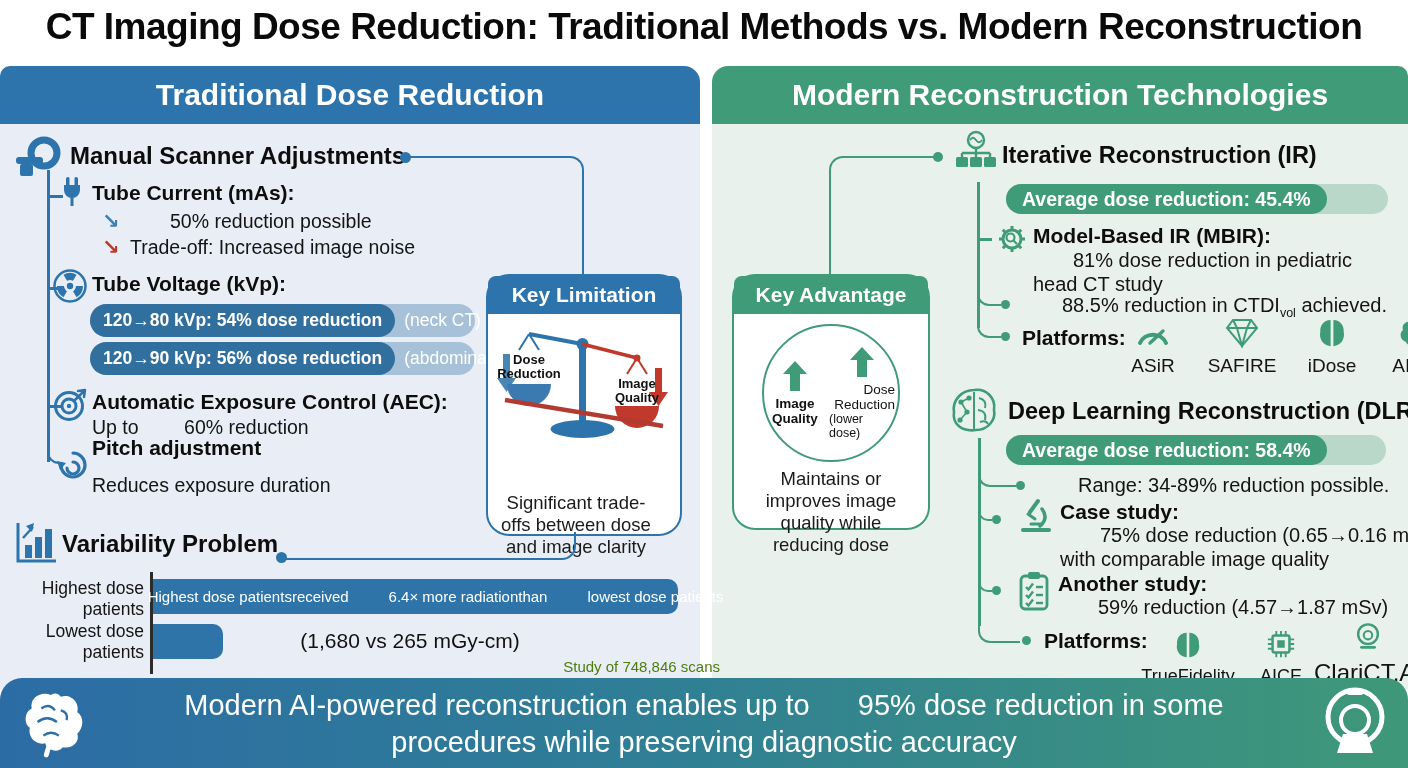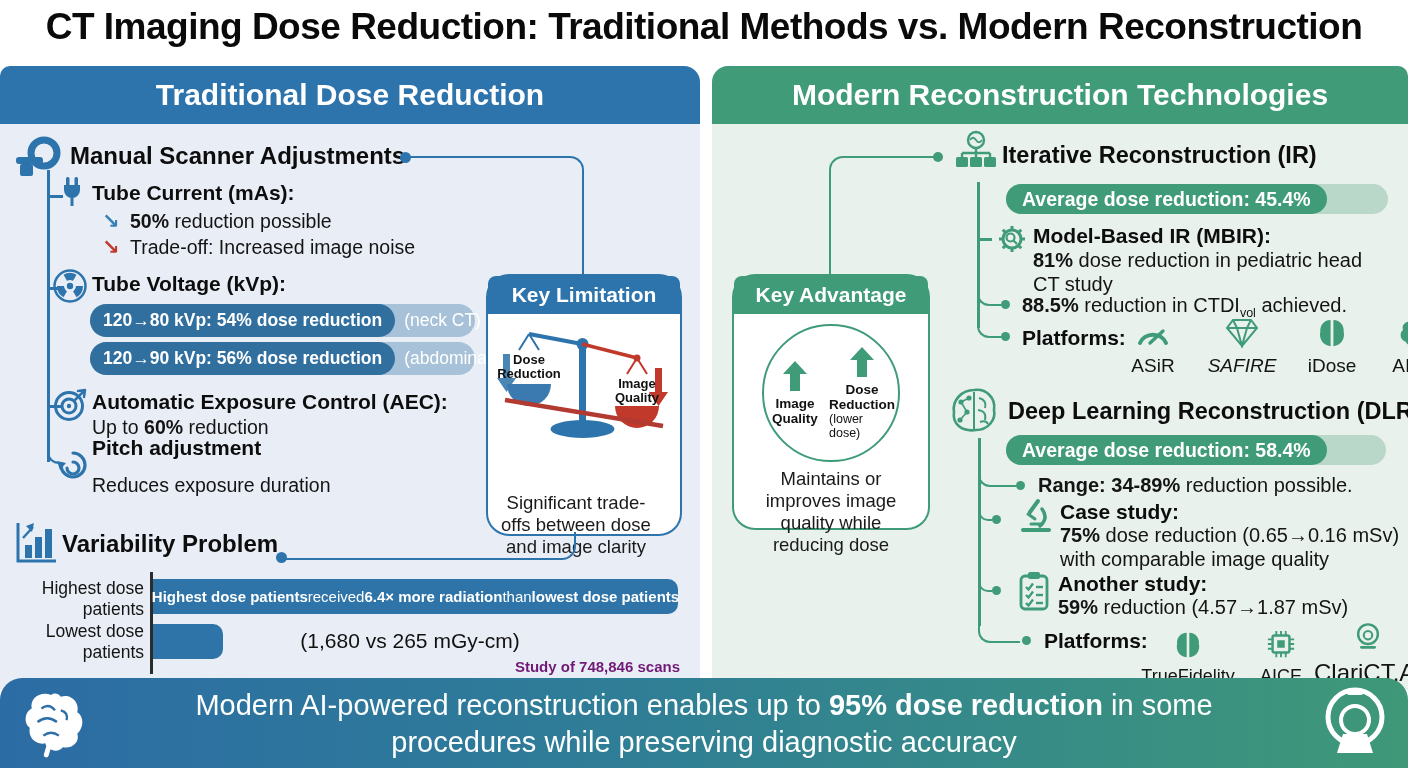--- a/index.html
+++ b/index.html
@@ -1,19 +1,19 @@
 <!DOCTYPE html>
 <html><head>
 <meta charset="utf-8">
 <style>
   html,body{margin:0;padding:0;background:#fff;}
   #stage{position:relative;width:1408px;height:768px;background:#ffffff;
          font-family:"Liberation Sans","DejaVu Sans",sans-serif;color:#111;overflow:hidden;}
   .abs{position:absolute;}
-  .b{font-weight:bold;}
+  .b{font-weight:normal;margin-left:40px;}
   
   .panel-hdr{color:#fff;font-weight:bold;font-size:30px;display:flex;align-items:center;justify-content:center;}
   .hdr-blue{background:#2d74ad;border-radius:10px 16px 0 0;}
   .hdr-green{background:#3f9b78;border-radius:16px 10px 0 0;}
   .body-blue{background:#e9eef6;}
   .body-green{background:#e8f1ec;}
   
   .sec-title{font-size:24px;font-weight:bold;color:#0d0d0d;white-space:nowrap;}
   .item-title{font-size:21px;font-weight:bold;color:#0d0d0d;white-space:nowrap;}
   .item-text{font-size:19.5px;color:#141414;white-space:nowrap;}
@@ -185,21 +185,21 @@
 
   <div class="abs bar" style="left:153px;top:579px;width:525px;height:35px;display:flex;align-items:center;justify-content:center;color:#fff;font-size:15px;white-space:nowrap;">
     <span class="b">Highest dose patients</span>
       <span> received </span>
       <span class="b">6.4× more radiation</span>
       <span> than </span>
       <span class="b">lowest dose patients</span>
   </div>
   <div class="abs bar" style="left:153px;top:624px;width:70px;height:35px;"></div>
   <div class="abs" style="left:240px;top:629px;width:340px;text-align:center;font-size:21px;color:#111;">(1,680 vs 265 mGy-cm)</div>
-  <div class="abs b" style="left:440px;top:658px;width:240px;text-align:right;font-size:15px;color:#701a75;">Study of 748,846 scans</div>
+  <div class="abs b" style="left:440px;top:658px;width:240px;text-align:right;font-size:15px;color:#4d7c0f;">Study of 748,846 scans</div>
 
   <div class="abs" style="left:829px;top:156px;width:110px;height:118px;border-top:2.5px solid #3f9b78;border-left:2.5px solid #3f9b78;border-top-left-radius:14px;"></div>
   <div class="abs dot-green" style="left:933px;top:152px;"></div>
 
   <span class="abs" style="left:952px;top:130px;">
     <svg width="48" height="50" viewBox="0 0 48 50">
       <circle cx="24" cy="10" r="8" fill="none" stroke="#3f9b78" stroke-width="2.4"></circle>
       <path d="M18 10 q3 -4.5 6 0 q3 4.5 6 0" fill="none" stroke="#3f9b78" stroke-width="1.8"></path>
       <path d="M24 18 V23 M10 23 H38 M10 23 V27 M24 23 V27 M38 23 V27" fill="none" stroke="#3f9b78" stroke-width="2.4"></path>
       <rect x="4" y="27" width="12" height="10" rx="1.5" fill="#3f9b78"></rect>
@@ -242,21 +242,21 @@
   <div class="abs item-title" style="left:1022px;top:326px;">Platforms:</div>
 
   <div class="abs plat" style="left:1122px;top:318px;">
     <div class="col" style="width:62px;">
       <span><svg width="34" height="26" viewBox="0 0 34 26">
             <path d="M4 21 A14 13 0 0 1 30 21" fill="none" stroke="#3f9b78" stroke-width="4" stroke-linecap="round"></path>
             <path d="M14 21 L27 9" stroke="#3f9b78" stroke-width="3.4" stroke-linecap="round"></path>
           </svg></span>
       <span class="plabel">ASiR</span>
     </div>
-    <div class="col" style="width:76px;font-style:italic;">
+    <div class="col" style="width:76px;">
       <span><svg width="34" height="30" viewBox="0 0 34 30" fill="none" stroke="#3f9b78" stroke-width="2">
             <path d="M8 2 H26 L32 10 L17 28 L2 10 Z"></path>
             <path d="M2 10 H32 M12 10 L17 28 L22 10 M8 2 L12 10 M26 2 L22 10"></path>
           </svg></span>
       <span class="plabel">SAFIRE</span>
     </div>
     <div class="col" style="width:64px;">
       <span><svg width="30" height="30" viewBox="0 0 30 32" fill="#3f9b78">
             <path d="M13.5 2 C6 2 2 8 2.5 15 C1 22 5 29 13.5 30 Z"></path>
             <path d="M16.5 2 C24 2 28 8 27.5 15 C29 22 25 29 16.5 30 Z"></path>
@@ -278,21 +278,21 @@
       <div style="display:flex;flex-direction:column;align-items:center;width:56px;">
         <span><svg width="26" height="32" viewBox="0 0 26 32">
               <path d="M13 1 L25 14 H18 V31 H8 V14 H1 Z" fill="#3f9b78"></path>
             </svg></span>
         <span style="font-size:13.5px;font-weight:bold;text-align:center;line-height:15px;">Image Quality</span>
       </div>
       <div style="display:flex;flex-direction:column;align-items:center;width:66px;">
         <span><svg width="26" height="32" viewBox="0 0 26 32">
               <path d="M13 1 L25 14 H18 V31 H8 V14 H1 Z" fill="#3f9b78"></path>
             </svg></span>
-        <span style="font-size:13.5px;font-weight:bold;text-align:center;line-height:15px;">Dose Reduction</span>
+        <span style="font-size:13.5px;font-weight:normal;text-align:right;line-height:15px;">Dose Reduction</span>
         <span style="font-size:12.5px;line-height:14px;">(lower dose)</span>
       </div>
     </div>
     <div class="caption" style="padding:0 10px;">Maintains or improves image quality while reducing dose</div>
   </div>
 
   <span class="abs" style="left:948px;top:386px;">
     <svg width="52" height="50" viewBox="0 0 52 50">
       <path d="M26 4 C38 2 48 12 46 24 C48 34 40 44 28 44 C14 46 4 38 6 26 C4 14 14 4 26 4 Z" fill="none" stroke="#3f9b78" stroke-width="2.6"></path>
       <path d="M26 6 V44" stroke="#3f9b78" stroke-width="2"></path>

